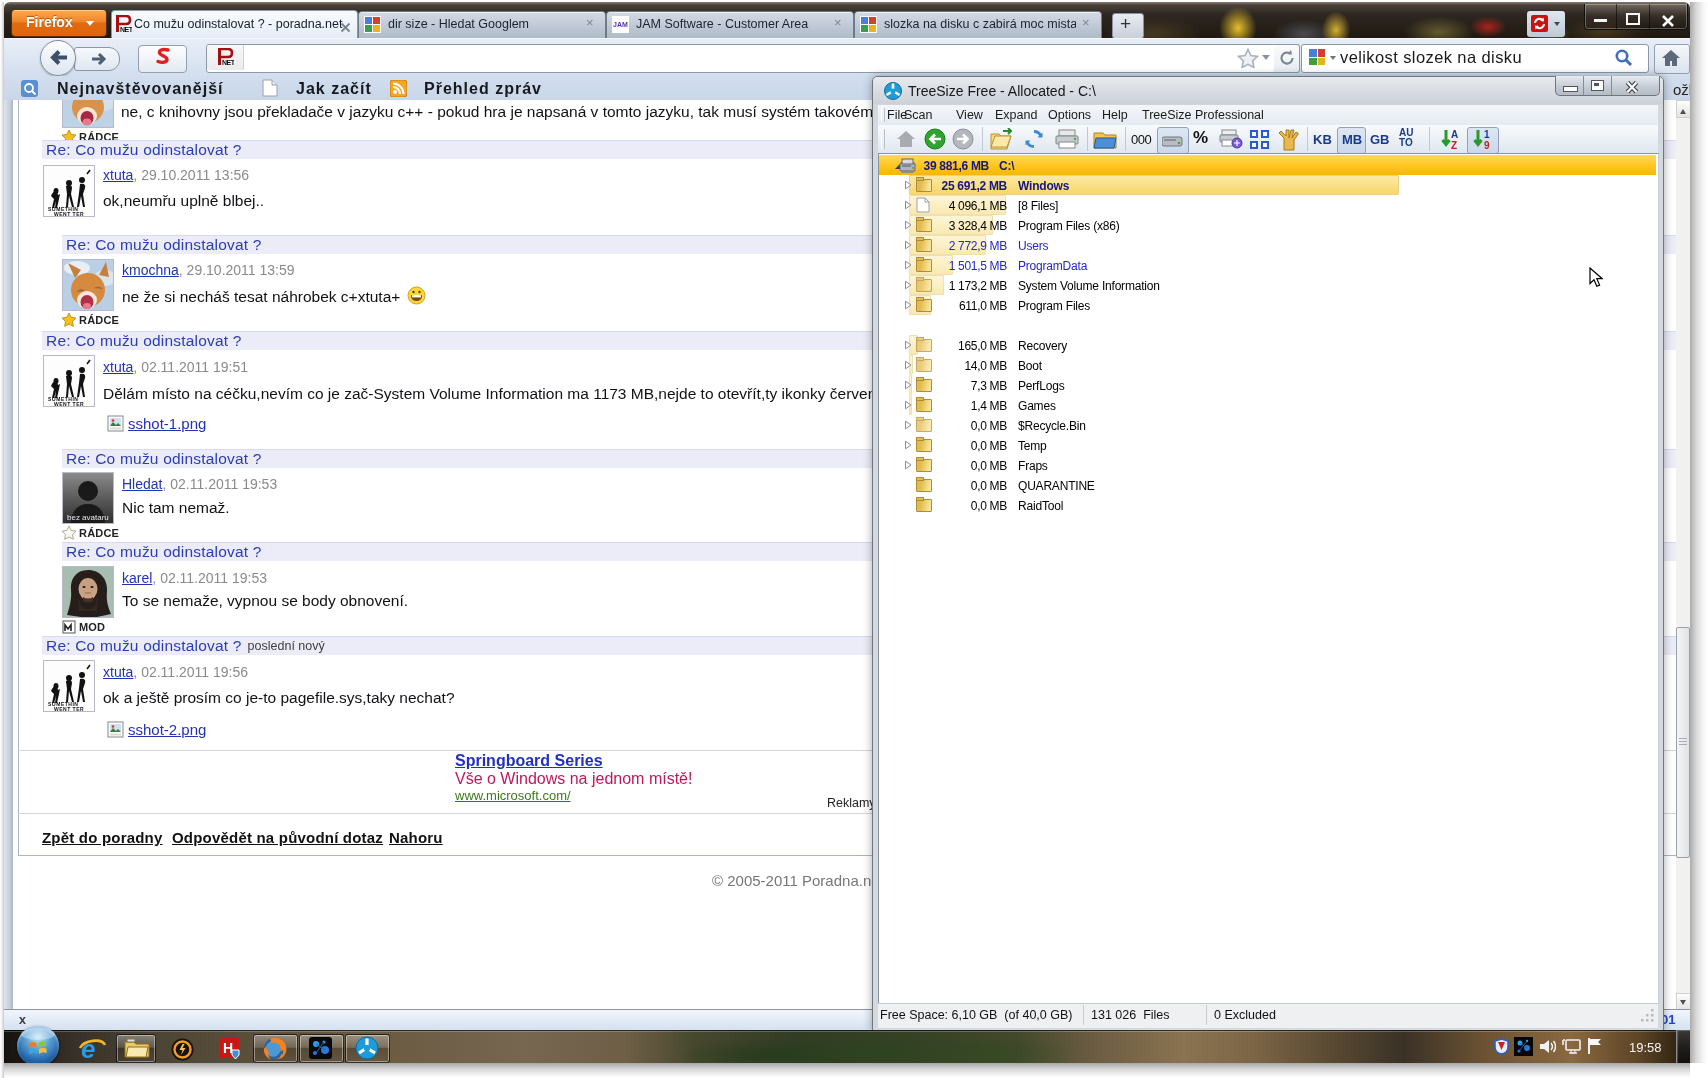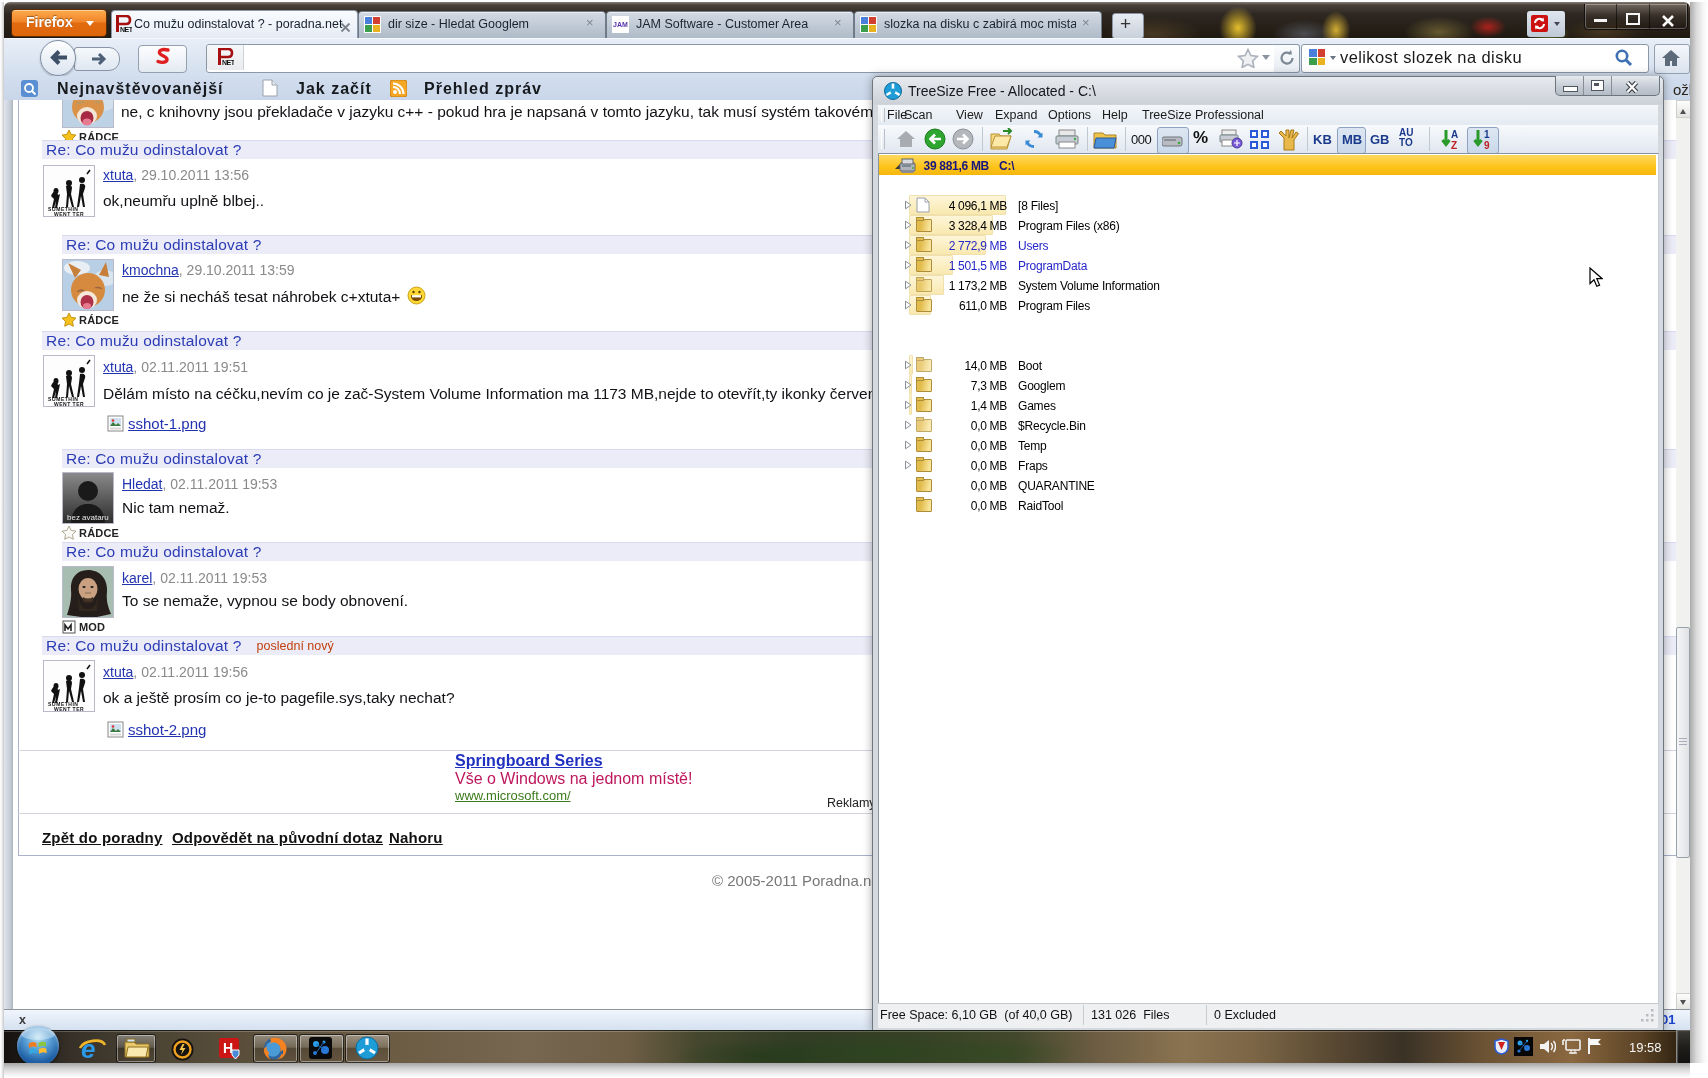--- a/index.html
+++ b/index.html
@@ -317,21 +317,21 @@
         </svg>
       </div>
 <div class="ab tx" style="left:109px;top:469px"><span class="usr">karel</span><span class="dt">, 02.11.2011 19:53</span></div>
 <div class="ab msg tx" style="left:109px;top:492px">To se nemaže, vypnou se body obnovení.</div>
 <div class="ab" style="left:49px;top:520px"><svg width="14" height="14">
           <rect x="1" y="1" width="12" height="12" fill="#fff" stroke="#555"></rect>
           <path d="M3 11V5l3 4 3-4v6" fill="none" stroke="#222" stroke-width="1.6"></path>
         </svg></div>
 <div class="ab tx badge" style="left:66px;top:521px">MOD</div>
 
-<div class="ab band" style="left:29px;top:536px;width:1634px"><span class="re">Re: Co mužu odinstalovat ?</span><span class="tx" style="color:#c2410c;font-size:12.5px;margin-left:15px;position:relative;top:-1px">poslední nový</span></div>
+<div class="ab band" style="left:29px;top:536px;width:1634px"><span class="re">Re: Co mužu odinstalovat ?</span><span class="tx" style="color:#404040;font-size:12.5px;margin-left:6px;position:relative;top:-1px">poslední nový</span></div>
 <div class="ab av" style="left:30px;top:560px">
         <svg width="50" height="50">
           <rect width="50" height="50" fill="#fdfdfd"></rect>
           <path d="M7 30c2-5 5-6 6-4l1 3 2-1-1 5-2 9h-2l1-7-2 7H8l2-9z" fill="#111"></path>
           <ellipse cx="12" cy="25" rx="2.5" ry="3" fill="#111"></ellipse>
           <path d="M22 20c3-2 6-1 6 2l-1 6 3 13h-2l-3-11-1 11h-2l1-13z" fill="#111"></path>
           <circle cx="25" cy="17" r="3" fill="#111"></circle>
           <path d="M36 18c4-1 6 1 5 4l-2 6 2 13h-2l-2-11-2 11h-2l2-14z" fill="#111"></path>
           <circle cx="38" cy="14" r="3" fill="#111"></circle>
           <path d="M43 8l3-4" stroke="#111" stroke-width="1.5"></path>
@@ -506,20 +506,29 @@
           <svg class="ab" style="left:20px;top:2px" width="17" height="16">
             <rect x="1" y="6" width="15" height="8" rx="1" fill="#b0b4ba" stroke="#60666e"></rect>
             <rect x="3" y="2" width="11" height="5" fill="#d8dade" stroke="#60666e"></rect>
             <rect x="3" y="8" width="9" height="2" fill="#788a96"></rect>
             <circle cx="14" cy="11" r="1" fill="#44aa44"></circle>
             <path d="M1 14h15l-2 2H3z" fill="#8a8e94"></path>
           </svg>
           <span class="sz nav" style="left:12px;font-weight:bold">39 881,6 MB</span>
           <span class="nm nav" style="left:120px;font-weight:bold">C:\</span>
         </div>
+<div class="trow" style="top:21px">
+          <div class="bar" style="left:30px;width:488px;background:linear-gradient(to bottom,#fce9a6,#f9d66a);border-color:#eed080"></div>
+          <svg class="ab" style="left:25px;top:5px" width="8" height="10">
+            <path d="M1.5 1.2v7.6l5.5-3.8z" fill="#fff" stroke="#8a9096"></path>
+          </svg>
+          <div class="fold" style="left:37px"></div>
+          <span class="sz nav" style="font-weight:bold;">25 691,2 MB</span>
+          <span class="nm nav" style="font-weight:bold;">Windows</span>
+        </div>
 <div class="trow" style="top:41px">
           <div class="bar" style="left:30px;width:95px;background:linear-gradient(to bottom,#fdf5d8,#f9e9b0);border-color:#f0e0ac"></div>
           <svg class="ab" style="left:25px;top:5px" width="8" height="10">
             <path d="M1.5 1.2v7.6l5.5-3.8z" fill="#fff" stroke="#8a9096"></path>
           </svg>
           <svg class="ab" style="left:37px;top:2px" width="14" height="16">
             <path d="M1 1h8l4 4v10H1z" fill="#fff" stroke="#9aa0a8"></path>
             <path d="M9 1v4h4" fill="none" stroke="#9aa0a8"></path>
           </svg>
           <span class="sz " style="">4 096,1 MB</span>
@@ -563,37 +572,46 @@
         </div>
 <div class="trow" style="top:141px">
           <div class="bar" style="left:30px;width:20px;background:linear-gradient(to bottom,#fdf5d8,#f9e9b0);border-color:#f0e0ac"></div>
           <svg class="ab" style="left:25px;top:5px" width="8" height="10">
             <path d="M1.5 1.2v7.6l5.5-3.8z" fill="#fff" stroke="#8a9096"></path>
           </svg>
           <div class="fold" style="left:37px"></div>
           <span class="sz " style="">611,0 MB</span>
           <span class="nm " style="">Program Files</span>
         </div>
+<div class="trow" style="top:181px">
+          <div class="bar" style="left:30px;width:7px;background:linear-gradient(to bottom,#fdf5d8,#f9e9b0);border-color:#f0e0ac"></div>
+          <svg class="ab" style="left:25px;top:5px" width="8" height="10">
+            <path d="M1.5 1.2v7.6l5.5-3.8z" fill="#fff" stroke="#8a9096"></path>
+          </svg>
+          <div class="fold fp" style="left:37px"></div>
+          <span class="sz " style="">165,0 MB</span>
+          <span class="nm " style="">Recovery</span>
+        </div>
 <div class="trow" style="top:201px">
           <div class="bar" style="left:30px;width:2px;background:linear-gradient(to bottom,#fdf5d8,#f9e9b0);border-color:#f0e0ac"></div>
           <svg class="ab" style="left:25px;top:5px" width="8" height="10">
             <path d="M1.5 1.2v7.6l5.5-3.8z" fill="#fff" stroke="#8a9096"></path>
           </svg>
           <div class="fold fp" style="left:37px"></div>
           <span class="sz " style="">14,0 MB</span>
           <span class="nm " style="">Boot</span>
         </div>
 <div class="trow" style="top:221px">
           <div class="bar" style="left:30px;width:1px;background:linear-gradient(to bottom,#fdf5d8,#f9e9b0);border-color:#f0e0ac"></div>
           <svg class="ab" style="left:25px;top:5px" width="8" height="10">
             <path d="M1.5 1.2v7.6l5.5-3.8z" fill="#fff" stroke="#8a9096"></path>
           </svg>
           <div class="fold" style="left:37px"></div>
           <span class="sz " style="">7,3 MB</span>
-          <span class="nm " style="">Googlem</span>
+          <span class="nm " style="">PerfLogs</span>
         </div>
 <div class="trow" style="top:241px">
           <div class="bar" style="left:30px;width:1px;background:linear-gradient(to bottom,#fdf5d8,#f9e9b0);border-color:#f0e0ac"></div>
           <svg class="ab" style="left:25px;top:5px" width="8" height="10">
             <path d="M1.5 1.2v7.6l5.5-3.8z" fill="#fff" stroke="#8a9096"></path>
           </svg>
           <div class="fold" style="left:37px"></div>
           <span class="sz " style="">1,4 MB</span>
           <span class="nm " style="">Games</span>
         </div>

